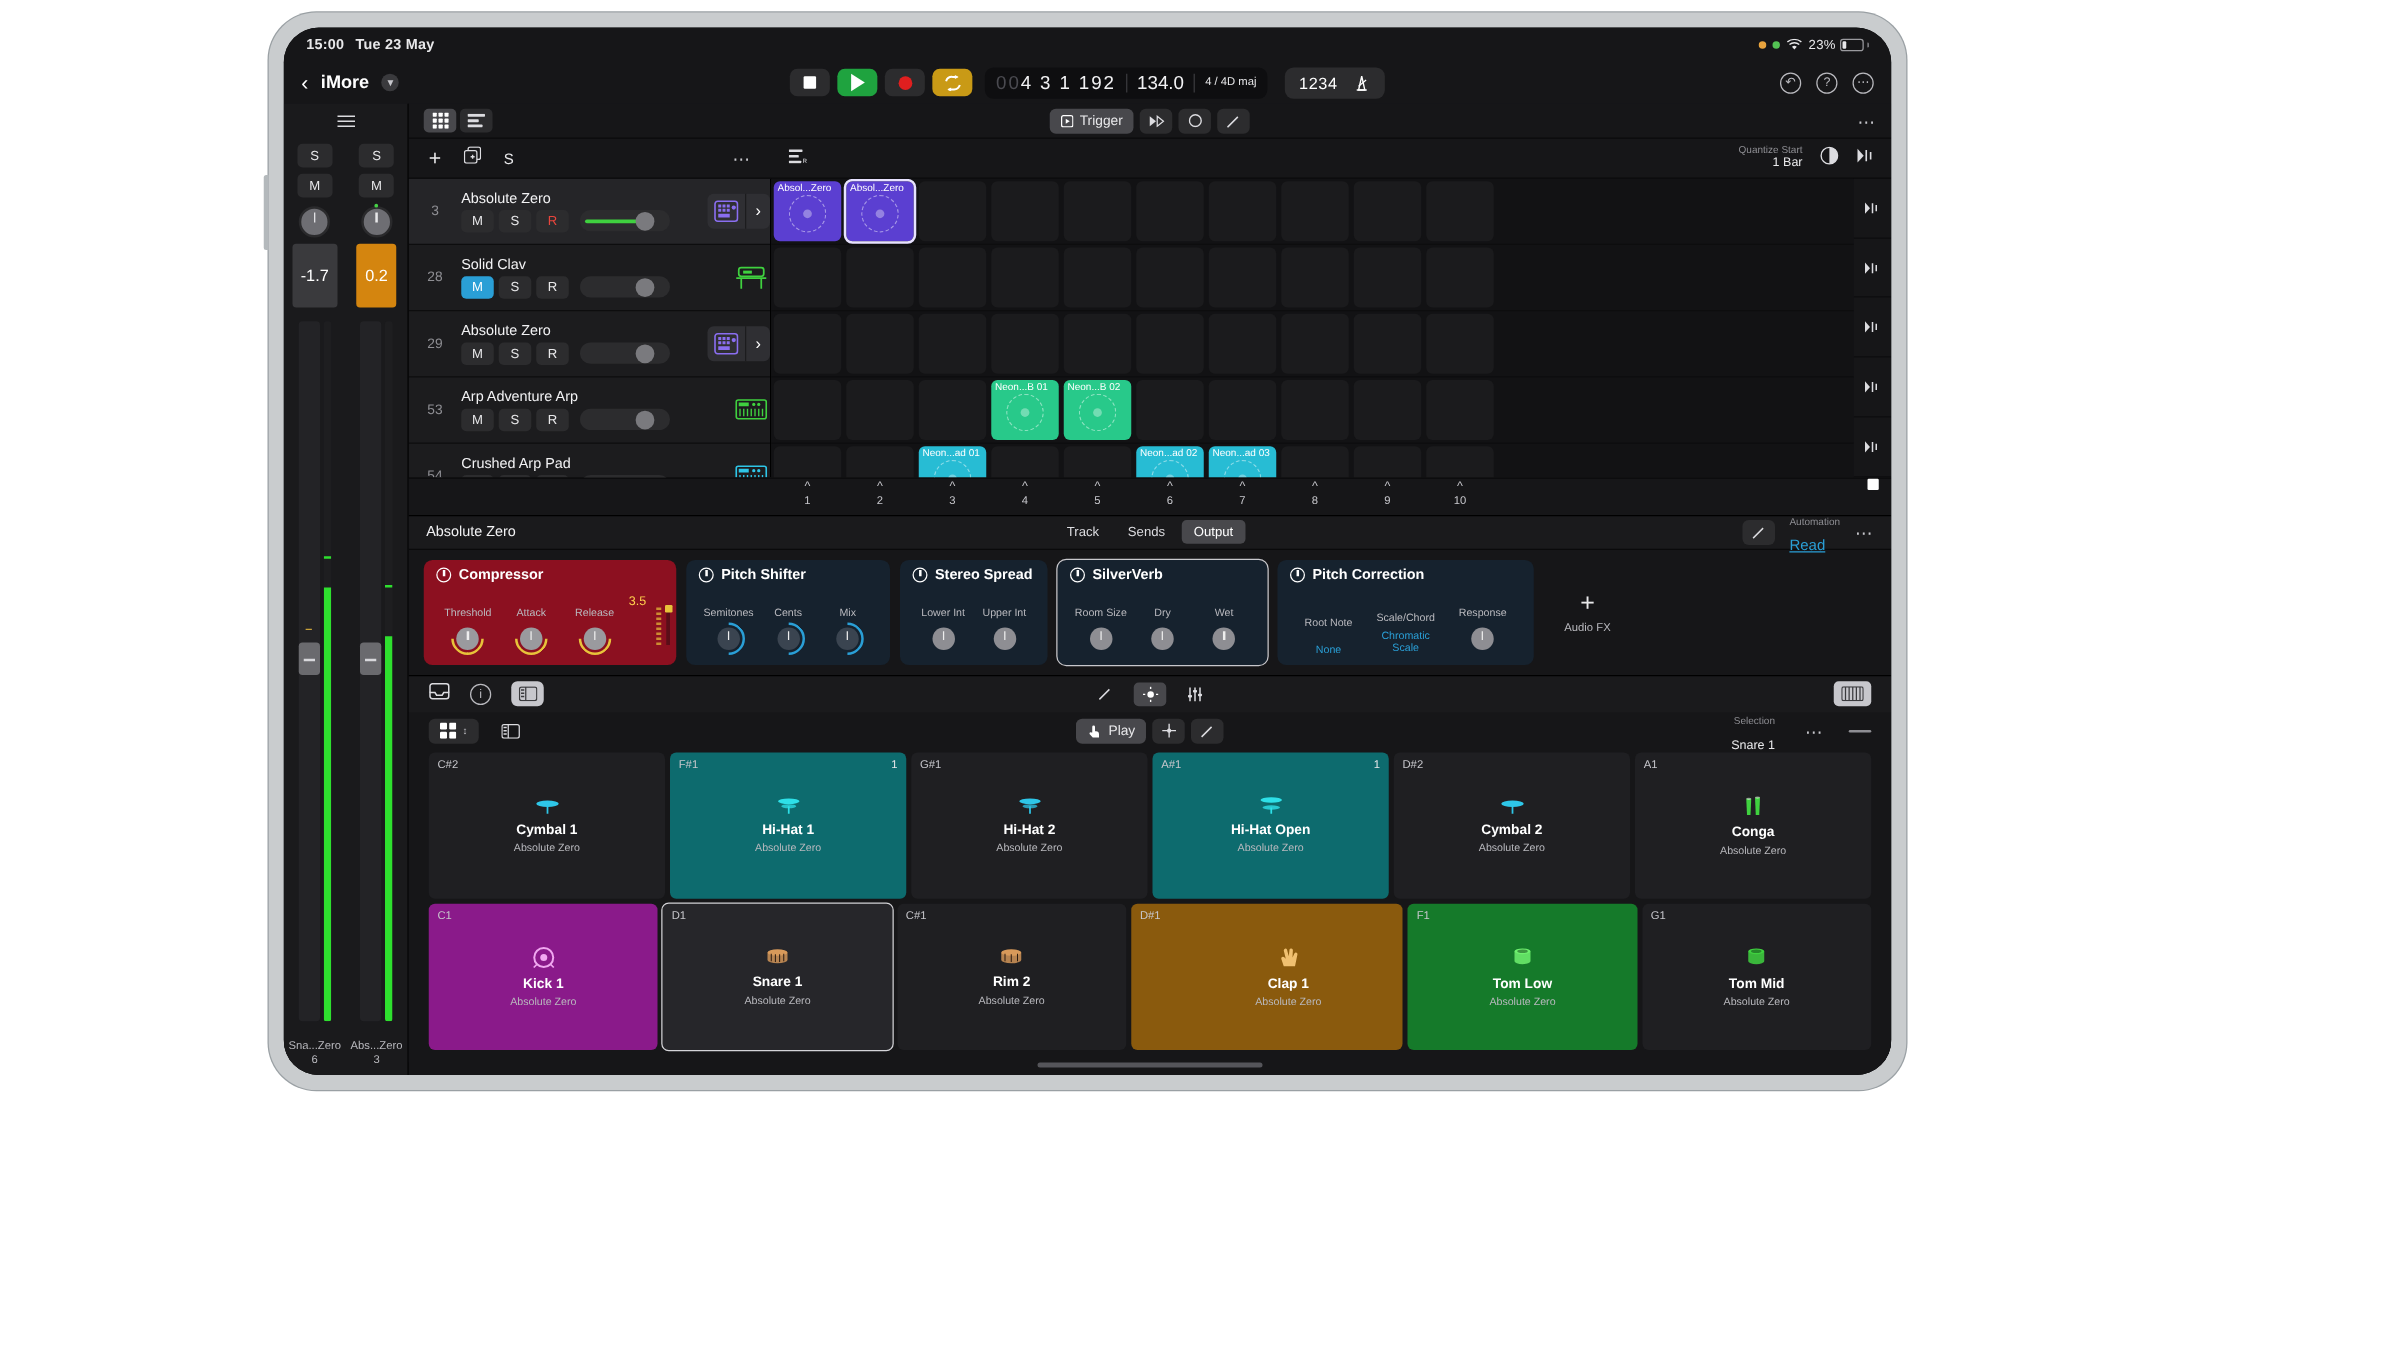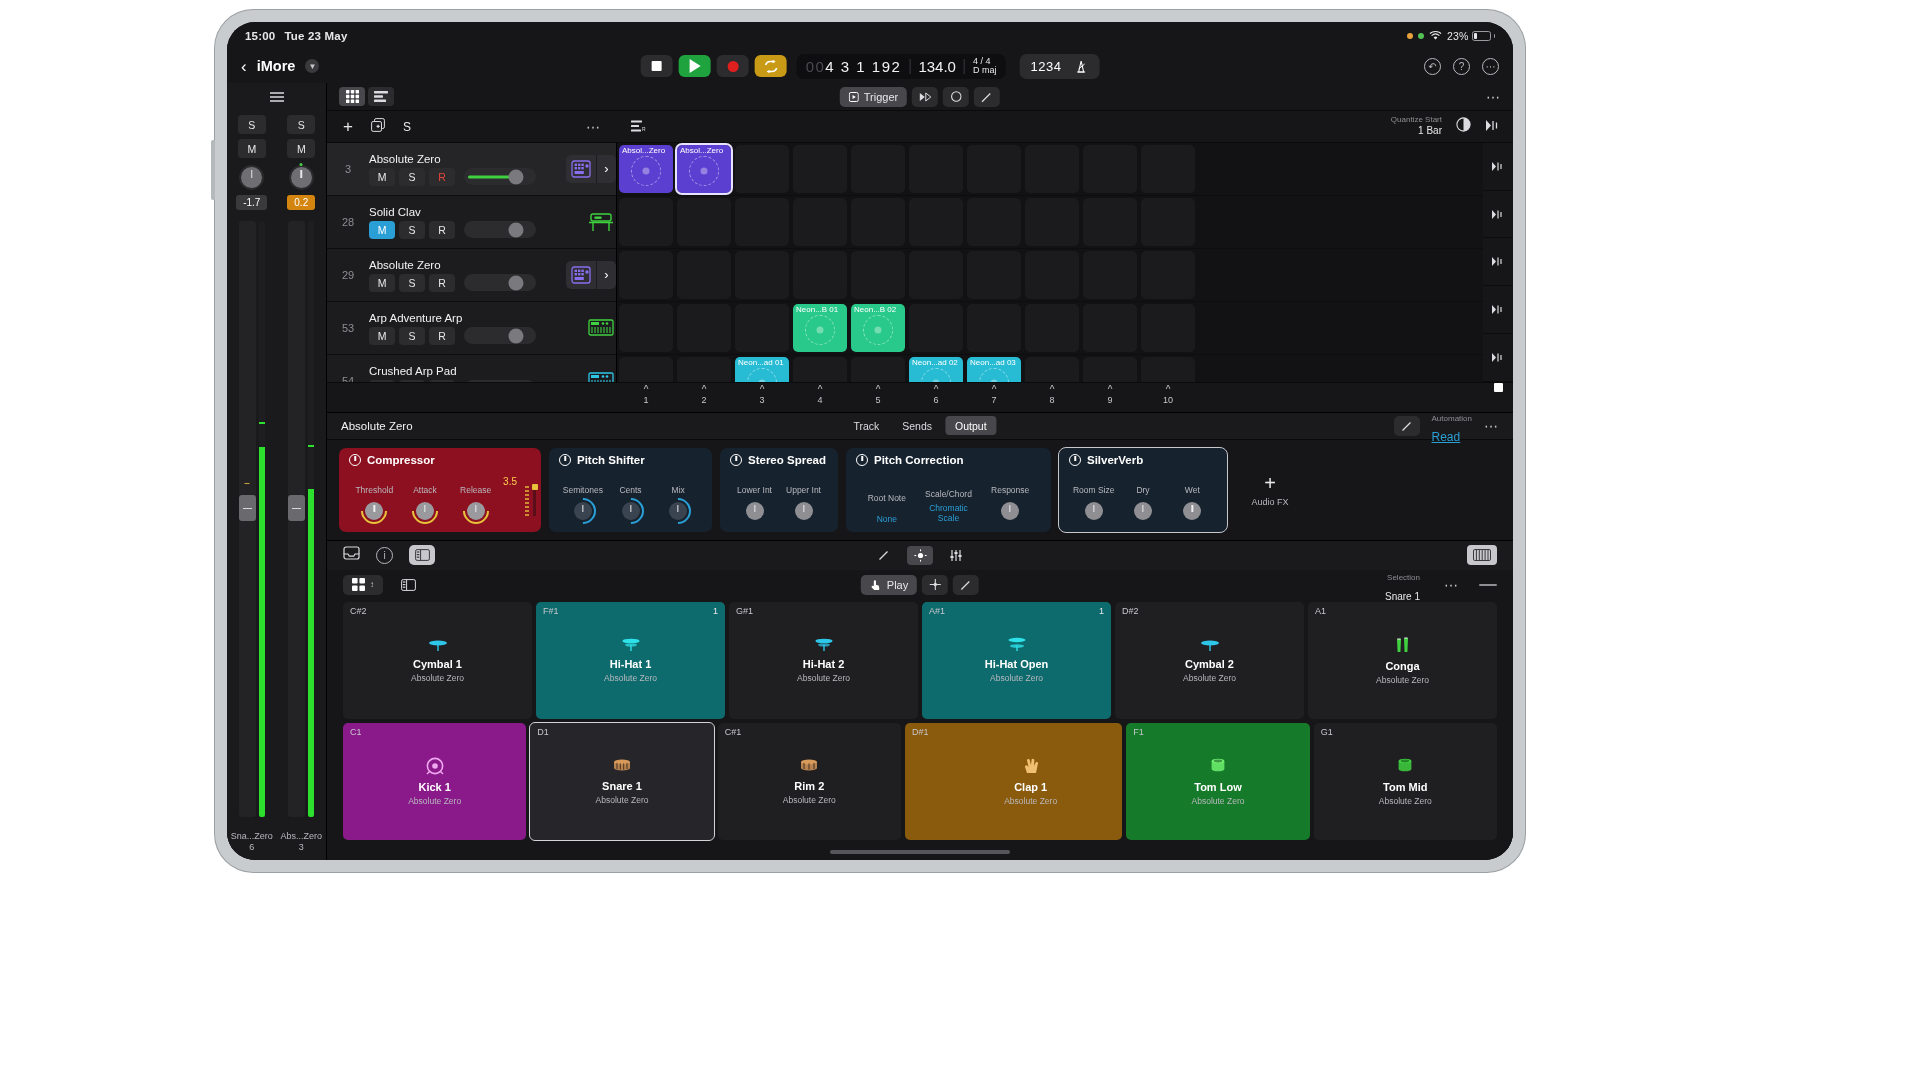--- a/index.html
+++ b/index.html
@@ -70,21 +70,21 @@
   .tri{width:0;height:0;border-left:11px solid #fff;border-top:7px solid transparent;border-bottom:7px solid transparent;}
   .rec{width:11px;height:11px;border-radius:50%;background:#e01f1f;}
   .lcd{
     background:#0e0e10;border-radius:7px;height:25px;display:flex;align-items:center;
     padding:0 9px;gap:8px;margin-left:4px;
   }
   .lcd .pos{font-size:15px;color:#f2f2f4;letter-spacing:1.5px;font-weight:500;}
   .lcd .pos .dim{color:#4a4a50;}
   .lcd .sep{width:1px;height:15px;background:#3a3a3e;}
   .lcd .tempo{font-size:15px;color:#f2f2f4;font-weight:500;}
-  .lcd .sig{display:flex;flex-direction:column;align-items:flex-start;line-height:1.05;font-size:9px;color:#e8e8ea;}
+  .lcd .sig{display:flex;flex-direction:row;align-items:flex-start;line-height:1.05;font-size:9px;color:#e8e8ea;}
   .countbox{
     background:#2c2c2e;border-radius:7px;height:25px;display:flex;align-items:center;
     gap:12px;padding:0 11px;margin-left:8px;
   }
   .countbox .cnum{font-size:13px;color:#fff;letter-spacing:.5px;}
   .tb-right{margin-left:auto;display:flex;align-items:center;gap:12px;}
   .circ-ico{
     width:17px;height:17px;border-radius:50%;border:1.3px solid #b9b9be;
     display:flex;align-items:center;justify-content:center;font-size:10px;color:#b9b9be;
   }
@@ -99,21 +99,21 @@
   .mix-strips{flex:1;display:flex;}
   .mstrip{flex:1;display:flex;flex-direction:column;align-items:center;padding-top:4px;gap:5px;}
   .msbtn{width:28px;height:19px;border-radius:4px;background:#2c2c2e;color:#e8e8ea;
     font-size:10.5px;display:flex;align-items:center;justify-content:center;}
   .knob-sm{width:25px;height:25px;border-radius:50%;background:#6e6e73;
     border:2px solid #2a2a2c;position:relative;margin-top:2px;}
   .knob-sm:after{content:"";position:absolute;left:50%;top:3px;width:1.5px;height:8px;
     background:#e8e8ea;transform:translateX(-50%);}
   .knob-sm .led{position:absolute;top:-4px;left:50%;transform:translateX(-50%);
     width:3px;height:3px;background:#46d246;border-radius:50%;}
-  .valtag{font-size:10px;border-radius:3px;padding:2px 7px;color:#fff;}
+  .valtag{font-size:13px;border-radius:3px;padding:18px 7px;color:#fff;}
   .valtag.grey{background:#3a3a3d;}
   .valtag.orange{background:#d4850f;}
   .fader-area{flex:1;display:flex;gap:3px;justify-content:center;padding:6px 0;min-height:0;}
   .fader-tr{width:17px;background:#232326;border-radius:3px;position:relative;}
   .fader-cap{position:absolute;left:0;right:0;height:26px;background:#6a6a6e;border-radius:3px;}
   .fader-cap:after{content:"";position:absolute;left:4px;right:4px;top:50%;height:1.5px;background:#d8d8dc;}
   .fader-tr .tick{position:absolute;left:50%;transform:translateX(-50%);top:44%;
     width:5px;height:1px;background:#c9a23a;}
   .meter{width:6px;background:#1e1e20;border-radius:2px;position:relative;overflow:hidden;}
   .meter i{position:absolute;left:0;right:0;bottom:0;background:#2ee02e;display:block;}
@@ -936,44 +936,20 @@
              <div class="kcol">
                <span class="klbl">Upper Int</span>
                <span class="knob">
                       <i class="arc"></i>
                       <i class="kin"></i>
                     </span>
              </div>
            </div>
          </div>
 
-         <div class="plug blue3">
-           <div class="ptop">
-             <i class="pw"></i>
-             <span class="pname">Pitch Correction</span>
-           </div>
-           <div class="pknobs">
-             <div class="kcol">
-               <span class="klbl">Root Note</span>
-               <span class="klbl blue" style="margin-top:8px">None</span>
-             </div>
-             <div class="kcol">
-               <span class="klbl">Scale/Chord</span>
-               <span class="klbl blue" style="margin-top:2px;text-align:center;white-space:normal;line-height:1.15;max-width:58px">Chromatic Scale</span>
-             </div>
-             <div class="kcol">
-               <span class="klbl">Response</span>
-               <span class="knob">
-                      <i class="arc"></i>
-                      <i class="kin"></i>
-                    </span>
-             </div>
-           </div>
-         </div>
-
          <div class="plug sel">
            <div class="ptop">
              <i class="pw"></i>
              <span class="pname">SilverVerb</span>
            </div>
            <div class="pknobs">
              <div class="kcol">
                <span class="klbl">Room Size</span>
                <span class="knob">
                       <i class="arc"></i>
@@ -982,20 +958,44 @@
              </div>
              <div class="kcol">
                <span class="klbl">Dry</span>
                <span class="knob">
                       <i class="arc"></i>
                       <i class="kin"></i>
                     </span>
              </div>
              <div class="kcol">
                <span class="klbl">Wet</span>
+               <span class="knob">
+                      <i class="arc"></i>
+                      <i class="kin"></i>
+                    </span>
+             </div>
+           </div>
+         </div>
+
+         <div class="plug blue3">
+           <div class="ptop">
+             <i class="pw"></i>
+             <span class="pname">Pitch Correction</span>
+           </div>
+           <div class="pknobs">
+             <div class="kcol">
+               <span class="klbl">Root Note</span>
+               <span class="klbl blue" style="margin-top:8px">None</span>
+             </div>
+             <div class="kcol">
+               <span class="klbl">Scale/Chord</span>
+               <span class="klbl blue" style="margin-top:2px;text-align:center;white-space:normal;line-height:1.15;max-width:58px">Chromatic Scale</span>
+             </div>
+             <div class="kcol">
+               <span class="klbl">Response</span>
                <span class="knob">
                       <i class="arc"></i>
                       <i class="kin"></i>
                     </span>
              </div>
            </div>
          </div>
 
          <div class="addfx">
            <span class="pl">+</span>

